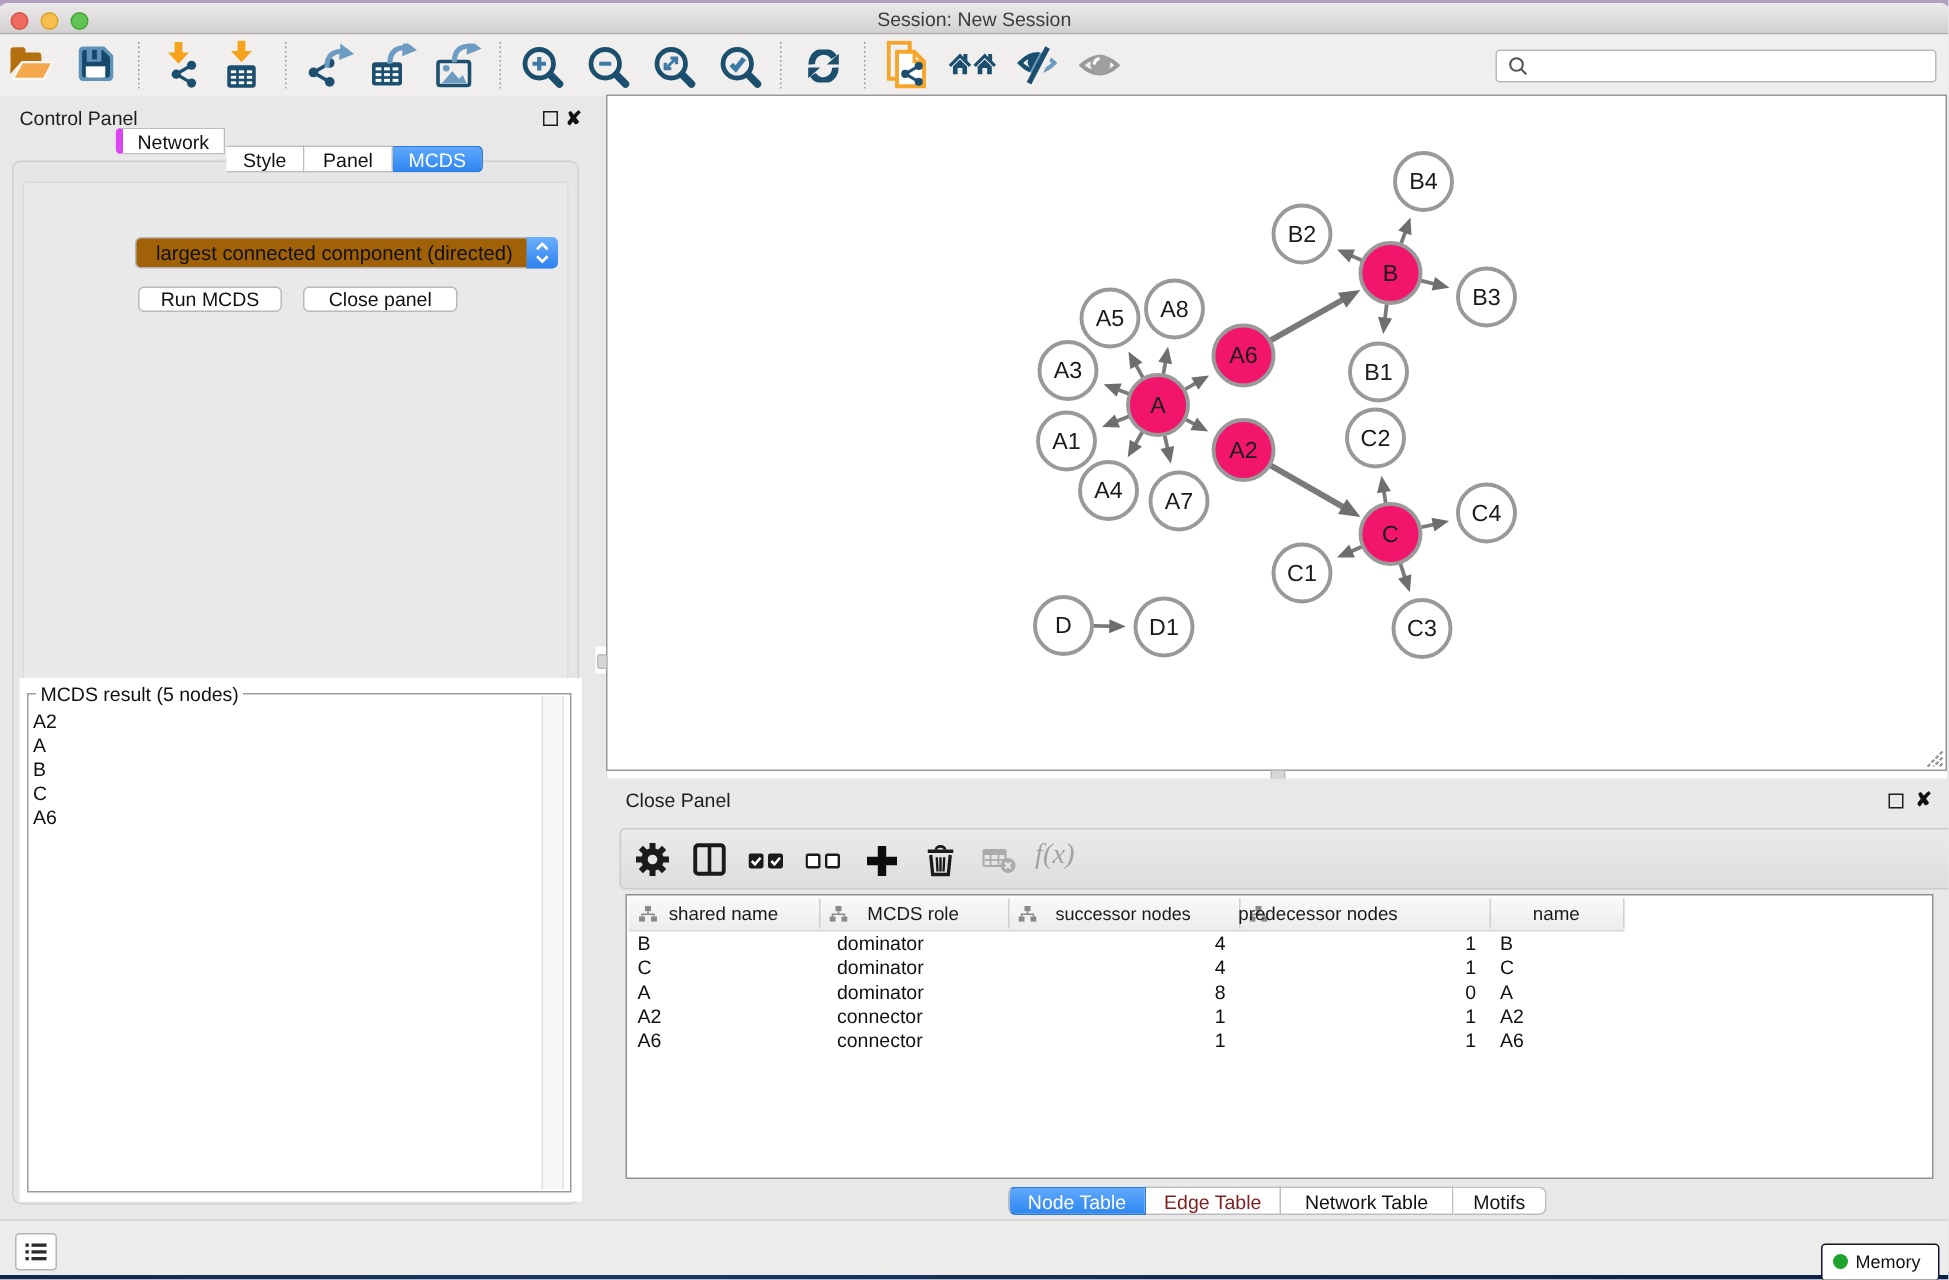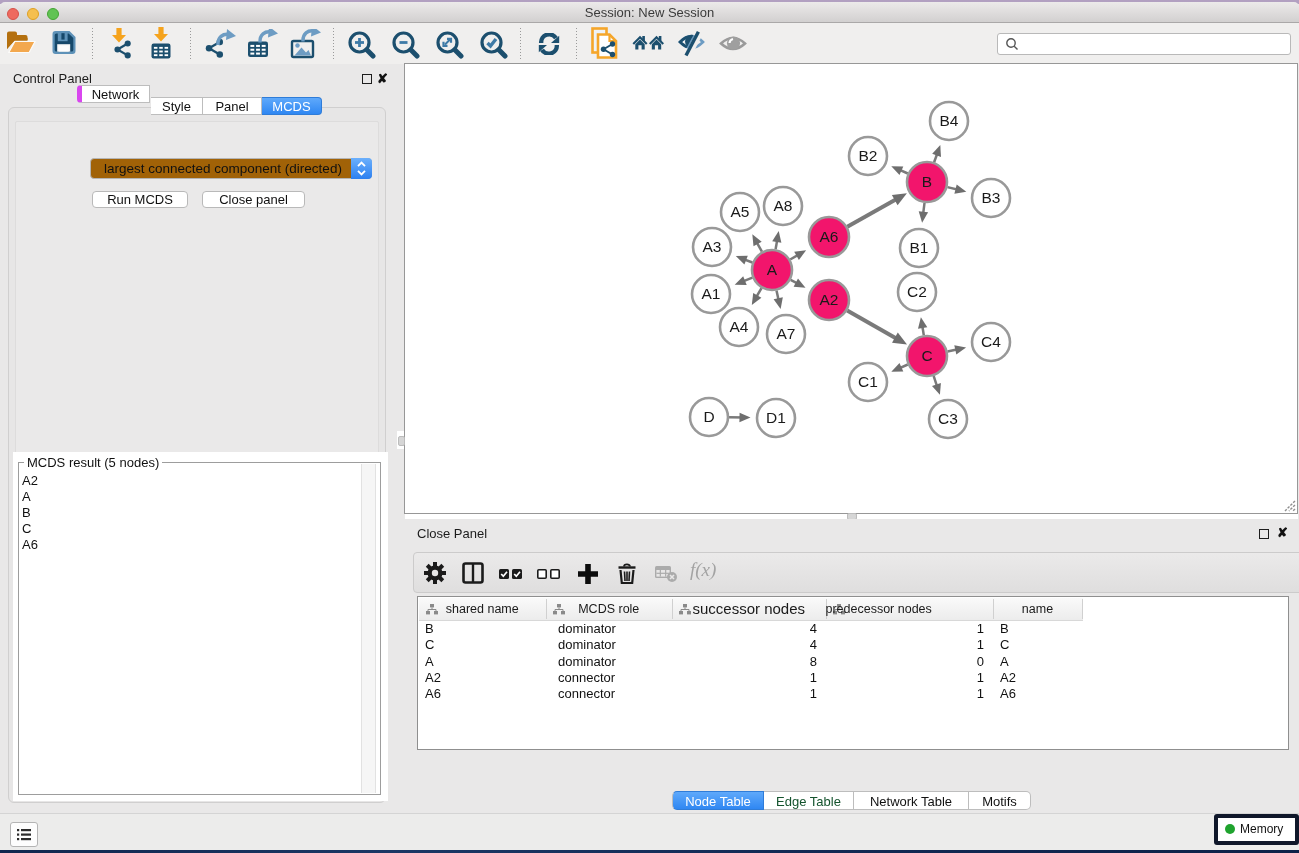--- a/index.html
+++ b/index.html
@@ -352,21 +352,21 @@
         <rect x="1" y="4" width="16" height="12" rx="1.5" fill="#ababab"></rect>
         <rect x="2.4" y="8" width="13.2" height="6.6" fill="#e8e7e7"></rect>
         <rect x="2.4" y="10.700000000000001" width="13.2" height="1.2" fill="#ababab"></rect>
         <rect x="5.733333333333333" y="8" width="1.2" height="6.6" fill="#ababab"></rect>
         <rect x="11.066666666666666" y="8" width="1.2" height="6.6" fill="#ababab"></rect>
         <circle cx="18" cy="15" r="5" fill="#ababab"></circle>
         <path d="M16 13 L20 17 M20 13 L16 17" stroke="#e8e7e7" stroke-width="1.6"></path>
       </svg>
       <div class="abs" style="left:276px;top:6px;font-family:'Liberation Serif',serif;font-style:italic;font-size:19px;color:#a3a3a3;">f(x)</div>
     </div>
-    <div class="abs" style="left:25px;top:77px;width:872px;height:154px;background:#fff;border:1px solid #8f8f8f;box-sizing:border-box;padding-left:20px;">
+    <div class="abs" style="left:25px;top:77px;width:872px;height:190px;background:#fff;border:1px solid #8f8f8f;box-sizing:border-box;padding-left:20px;">
       <div class="abs" style="left:1px;top:1px;width:664px;height:22px;background:linear-gradient(#fafafa,#ececec);border-bottom:1px solid #d8d8d8;">
         <svg width="12" height="11" viewBox="0 0 12 11" style="position:absolute;top:6px;left:7px;">
           <g fill="#8a8a8a">
             <rect x="4" y="0" width="4" height="3.4"></rect>
             <rect x="0" y="7" width="4" height="3.4"></rect>
             <rect x="8" y="7" width="4" height="3.4"></rect>
           </g>
           <g stroke="#8a8a8a" stroke-width="1">
             <path d="M6 3.4 V5.5 M2 7 V5.5 H10 V7" fill="none"></path>
           </g>
@@ -388,21 +388,21 @@
         <svg width="12" height="11" viewBox="0 0 12 11" style="position:absolute;top:6px;left:260px;">
           <g fill="#8a8a8a">
             <rect x="4" y="0" width="4" height="3.4"></rect>
             <rect x="0" y="7" width="4" height="3.4"></rect>
             <rect x="8" y="7" width="4" height="3.4"></rect>
           </g>
           <g stroke="#8a8a8a" stroke-width="1">
             <path d="M6 3.4 V5.5 M2 7 V5.5 H10 V7" fill="none"></path>
           </g>
         </svg>
-        <div class="abs" style="left:253px;top:0;width:153.5px;height:22px;line-height:22px;text-align:center;font-size:15px;color:#1a1a1a;">successor nodes</div>
+        <div class="abs" style="left:253px;top:0;width:153.5px;height:22px;line-height:22px;text-align:center;font-size:12px;color:#1a1a1a;">successor nodes</div>
         <div class="abs" style="left:406.5px;top:1px;width:1px;height:20px;background:#d0d0d0;"></div>
         <svg width="12" height="11" viewBox="0 0 12 11" style="position:absolute;top:6px;left:413.5px;">
           <g fill="#8a8a8a">
             <rect x="4" y="0" width="4" height="3.4"></rect>
             <rect x="0" y="7" width="4" height="3.4"></rect>
             <rect x="8" y="7" width="4" height="3.4"></rect>
           </g>
           <g stroke="#8a8a8a" stroke-width="1">
             <path d="M6 3.4 V5.5 M2 7 V5.5 H10 V7" fill="none"></path>
           </g>
@@ -432,36 +432,36 @@
       <div class="abs" style="left:300px;top:72.75px;width:99px;font-size:13px;color:#111;text-align:right;">1</div>
       <div class="abs" style="left:466px;top:72.75px;width:100px;font-size:13px;color:#111;text-align:right;">1</div>
       <div class="abs" style="left:582px;top:72.75px;width:60px;font-size:13px;color:#111;">A2</div>
       <div class="abs" style="left:7px;top:89.0px;width:110px;font-size:13px;color:#111;">A6</div>
       <div class="abs" style="left:140px;top:89.0px;width:110px;font-size:13px;color:#111;">connector</div>
       <div class="abs" style="left:300px;top:89.0px;width:99px;font-size:13px;color:#111;text-align:right;">1</div>
       <div class="abs" style="left:466px;top:89.0px;width:100px;font-size:13px;color:#111;text-align:right;">1</div>
       <div class="abs" style="left:582px;top:89.0px;width:60px;font-size:13px;color:#111;">A6</div>
     </div>
     <div class="tab" style="left:280px;top:272px;width:92px;height:19px;line-height:19px;background:linear-gradient(#5fa9fb,#2f87f2);color:#fff;border-color:#2f7cd8;border-radius:5px 0 0 5px;border-left:1px solid #bdbdbd;">Node Table</div>
-    <div class="tab" style="left:372px;top:272px;width:90px;height:19px;line-height:19px;background:#fff;color:#14532d;">Edge Table</div>
+    <div class="tab" style="left:372px;top:272px;width:90px;height:19px;line-height:19px;background:#fff;color:#7f1d1d;">Edge Table</div>
     <div class="tab" style="left:462px;top:272px;width:115px;height:19px;line-height:19px;background:#fff;color:#111;">Network Table</div>
     <div class="tab" style="left:577px;top:272px;width:62px;height:19px;line-height:19px;background:#fff;color:#111;border-radius:0 5px 5px 0;">Motifs</div>
   </div>
 <div class="winbtn-sq" style="left:1259px;top:529px;"></div>
 <div class="winbtn-x" style="left:1277px;top:528px;">✘</div>
 <div class="abs" style="left:0;top:813px;width:1299px;height:36px;background:#ececeb;border-top:1px solid #d4d4d4;">
   <div class="abs" style="left:10px;top:8px;width:26px;height:23px;background:#fdfdfd;border:1px solid #b4b4b4;border-radius:3px;">
     <svg width="26" height="23">
         <g fill="#2b2b2b">
           <rect x="6" y="6" width="2.2" height="2.2"></rect>
           <rect x="10" y="6" width="10" height="2.2"></rect>
           <rect x="6" y="10.5" width="2.2" height="2.2"></rect>
           <rect x="10" y="10.5" width="10" height="2.2"></rect>
           <rect x="6" y="15" width="2.2" height="2.2"></rect>
           <rect x="10" y="15" width="10" height="2.2"></rect>
         </g>
       </svg>
   </div>
-  <div class="abs" style="left:1214px;top:0;width:77px;height:23px;background:#fff;border:4px solid #0f172a;border-radius:3px;">
+  <div class="abs" style="left:1214px;top:15px;width:77px;height:23px;background:#fff;border:1px solid #0f172a;border-radius:3px;">
     <div style="position:absolute;left:7px;top:6px;width:10px;height:10px;border-radius:50%;background:#1fa32e;"></div>
     <div style="position:absolute;left:22px;top:0;font-size:12px;line-height:22px;color:#111;">Memory</div>
   </div>
 </div>
 
 </body></html>

